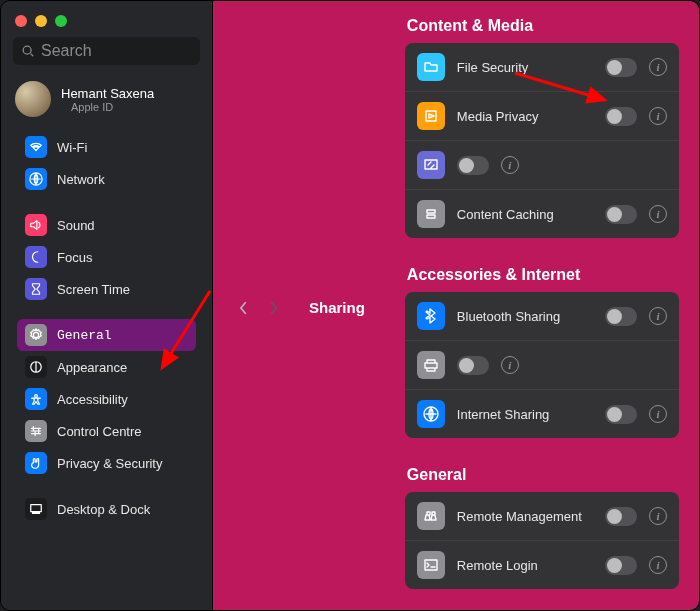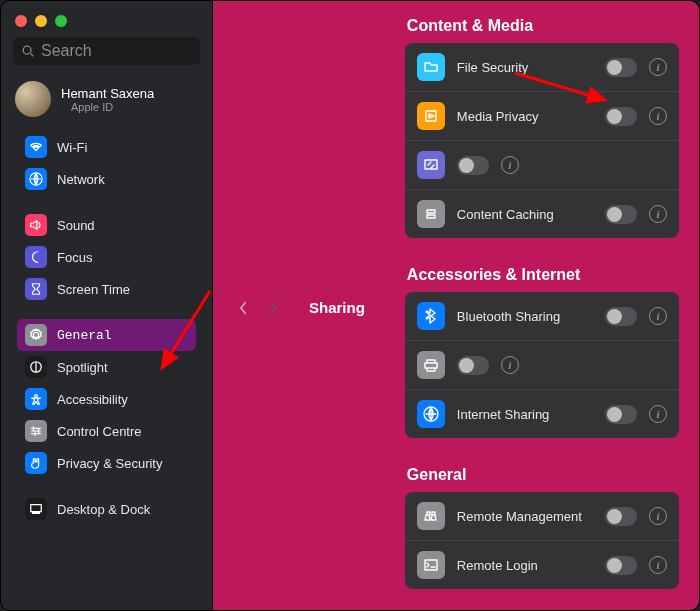--- a/index.html
+++ b/index.html
@@ -215,21 +215,21 @@
             </svg>
           </div>
           <span>General</span>
         </div>
         <div class="nav-item">
           <div class="nav-icon" style="background:#1c1c1e">
             <svg viewBox="0 0 16 16">
               <path d="M8 2a6 6 0 000 12V2z M8 2a6 6 0 010 12" fill="none" stroke="#fff" stroke-width="1.4" stroke-linejoin="round" stroke-linecap="round"></path>
             </svg>
           </div>
-          <span>Spotlight</span>
+          <span>Appearance</span>
         </div>
         <div class="nav-item">
           <div class="nav-icon" style="background:#0a7bff">
             <svg viewBox="0 0 16 16">
               <path d="M8 3a1.5 1.5 0 100 3 1.5 1.5 0 000-3zM3 7h10l-3 1v2l2 4h-2l-2-3-2 3H4l2-4V8z" fill="none" stroke="#fff" stroke-width="1.4" stroke-linejoin="round" stroke-linecap="round"></path>
             </svg>
           </div>
           <span>Accessibility</span>
         </div>
         <div class="nav-item">

